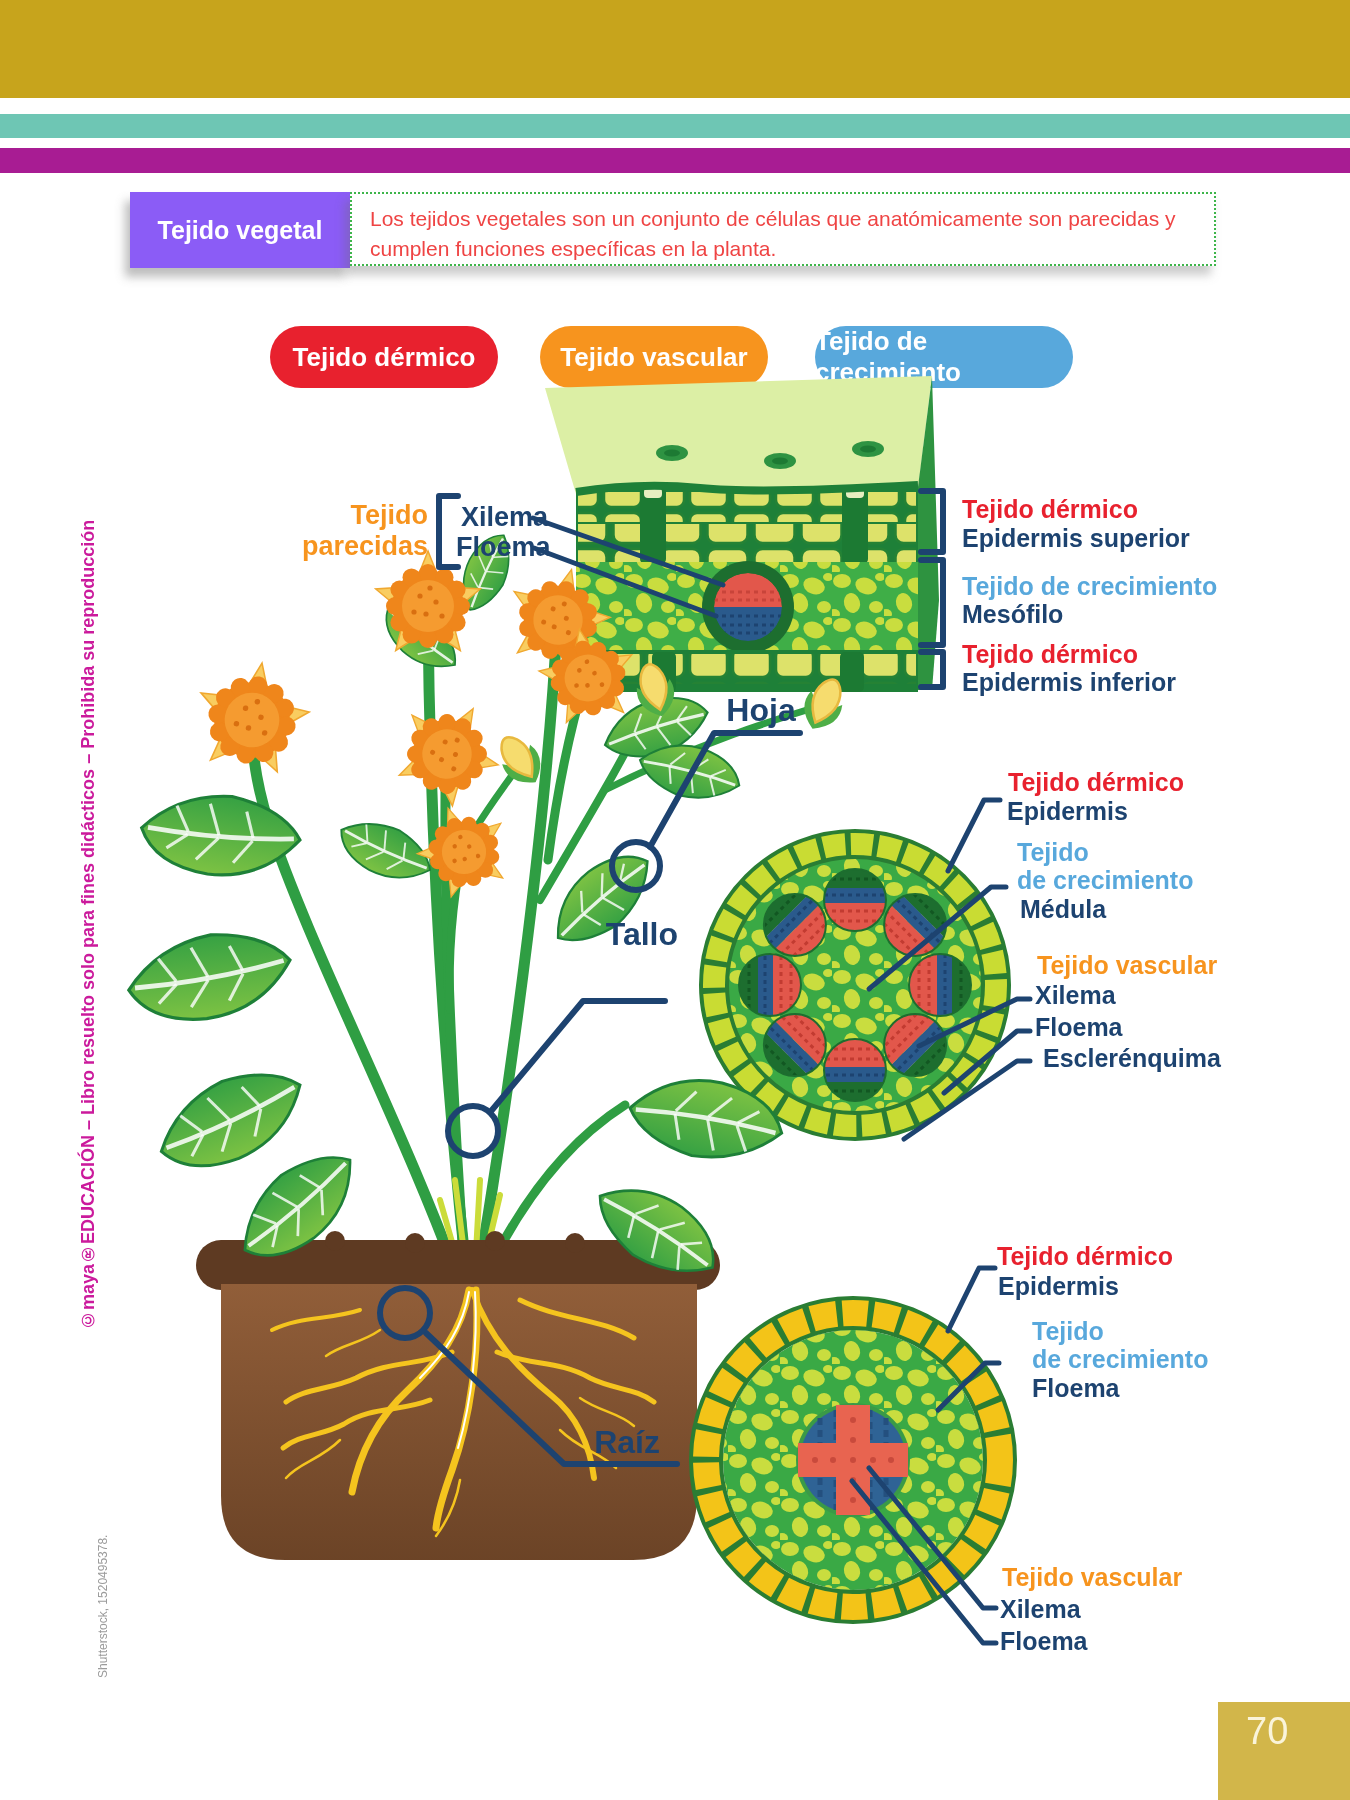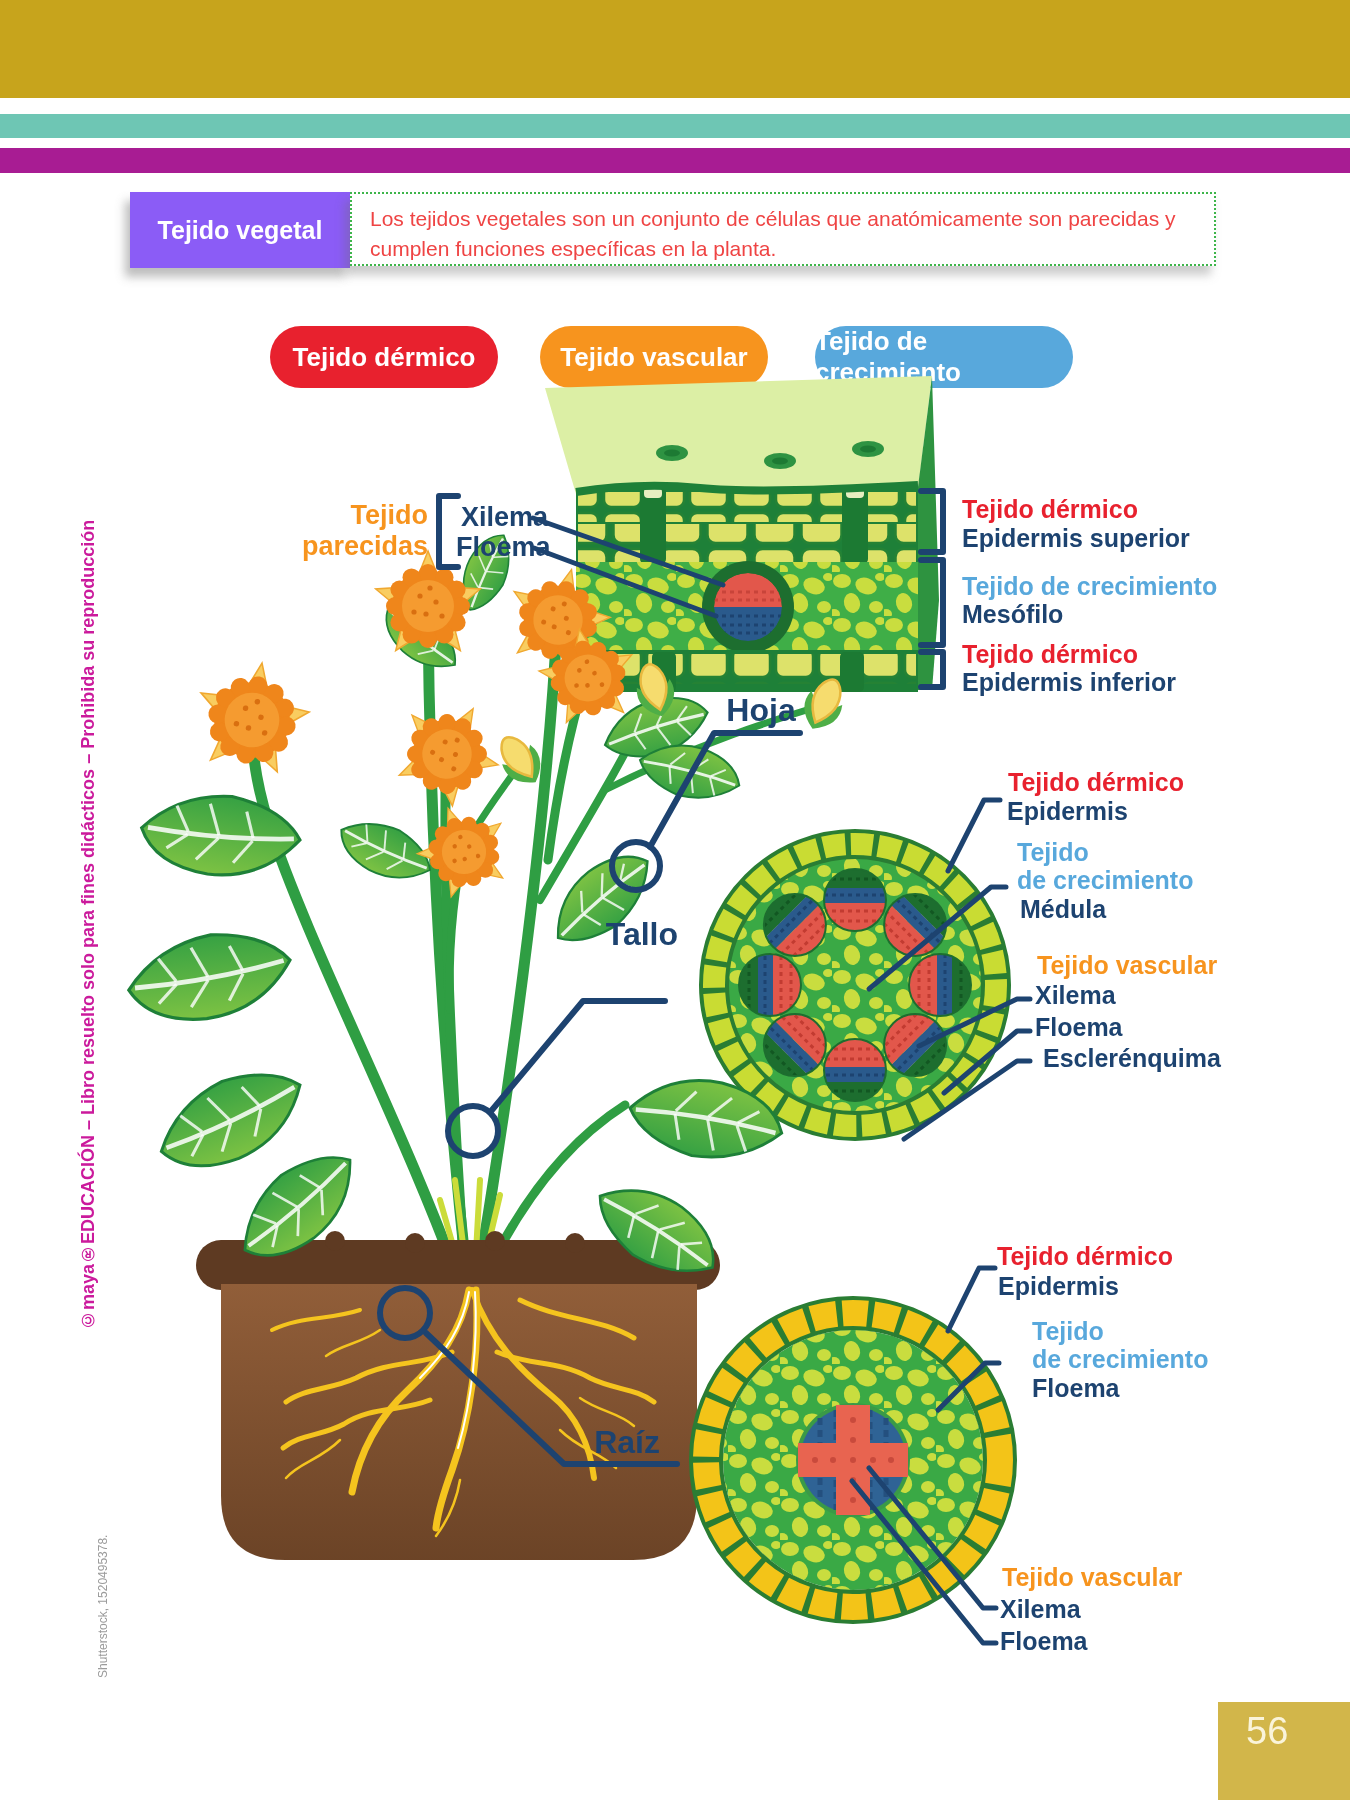--- a/index.html
+++ b/index.html
@@ -368,15 +368,15 @@
   <div class="lbl red s25" style="left:997px;top:1242px;">Tejido dérmico</div>
   <div class="lbl navy s25" style="left:998px;top:1272px;">Epidermis</div>
   <div class="lbl lblue s25" style="left:1032px;top:1317px;">Tejido</div>
   <div class="lbl lblue s25" style="left:1032px;top:1345px;">de crecimiento</div>
   <div class="lbl navy s25" style="left:1032px;top:1374px;">Floema</div>
   <div class="lbl orange s25" style="left:1002px;top:1563px;">Tejido vascular</div>
   <div class="lbl navy s25" style="left:1000px;top:1595px;">Xilema</div>
   <div class="lbl navy s25" style="left:1000px;top:1627px;">Floema</div>
 
   <div class="pagenum">
-    <span>56</span>
+    <span>70</span>
   </div>
 </div>
 
 </body></html>

